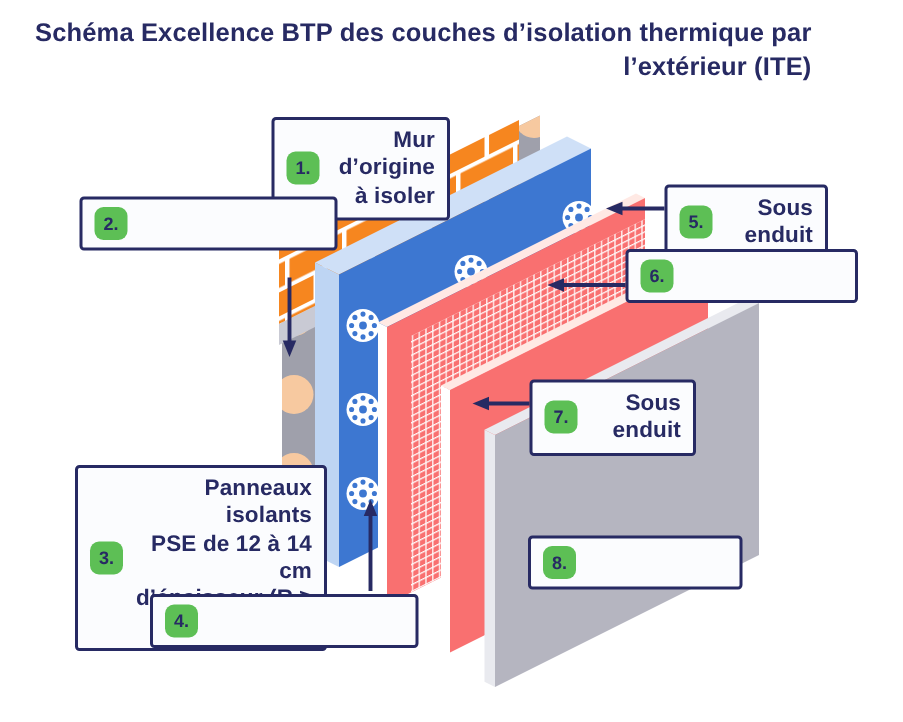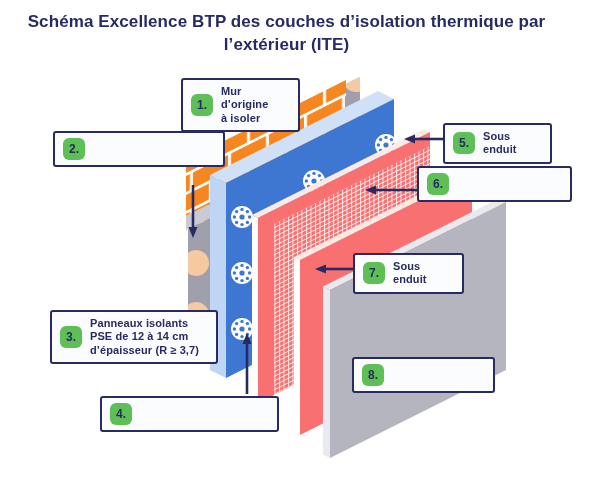--- a/index.html
+++ b/index.html
@@ -2,40 +2,40 @@
 <html style="--bg: #ffffff; --navy: #272a63; --green: #5dbf55; --boxbg: #fbfcfe;"><head>
 <meta charset="utf-8">
 <style>
   html,body{margin:0;padding:0;background:#ffffff;}
   .stage{
     position:relative;width:602px;height:481px;overflow:hidden;
     background:var(--bg,#ffffff);
     font-family:"Liberation Sans","DejaVu Sans",sans-serif;
   }
   .title{
-    position:absolute;left:16px;top:10px;width:541px;
-    text-align:center;font-size:17px;font-weight:700;
+    position:absolute;left:0;top:10px;width:541px;
+    text-align:right;font-size:17px;font-weight:700;
     color:var(--navy,#272a63);line-height:1.38;white-space:pre-line;
     letter-spacing:.1px;margin:0;
   }
   .diagram{position:absolute;left:0;top:0;width:602px;height:481px;}
   .lbox{
     position:absolute;display:flex;align-items:center;gap:8px;
     background:var(--boxbg,#fbfcfe);
     border:2px solid var(--navy,#272a63);
     border-radius:3px;padding:5px 8px;box-sizing:border-box;
   }
   .badge{
     flex:0 0 auto;width:22px;height:22px;border-radius:6px;
     background:var(--green,#5dbf55);color:var(--navy,#272a63);
     font-size:12px;font-weight:700;display:flex;align-items:center;justify-content:center;
   }
   .ltext{
-    color:var(--navy,#272a63);font-size:11px;font-weight:700;
-    line-height:1.22;white-space:pre-line;letter-spacing:.1px;
+    color:var(--navy,#272a63);font-size:15px;font-weight:700;
+    line-height:1.22;white-space:pre-line;letter-spacing:.1px;text-align:right;
   }
   .b1{left:181px;top:78px;width:119px;}
   .b2{left:53px;top:131px;width:172px;}
   .b3{left:50px;top:310px;width:168px;}
   .b4{left:100px;top:396px;width:179px;}
   .b5{left:443px;top:123px;width:109px;}
   .b6{left:417px;top:166px;width:155px;}
   .b7{left:353px;top:253px;width:111px;}
   .b8{left:352px;top:357px;width:143px;}
 </style>

